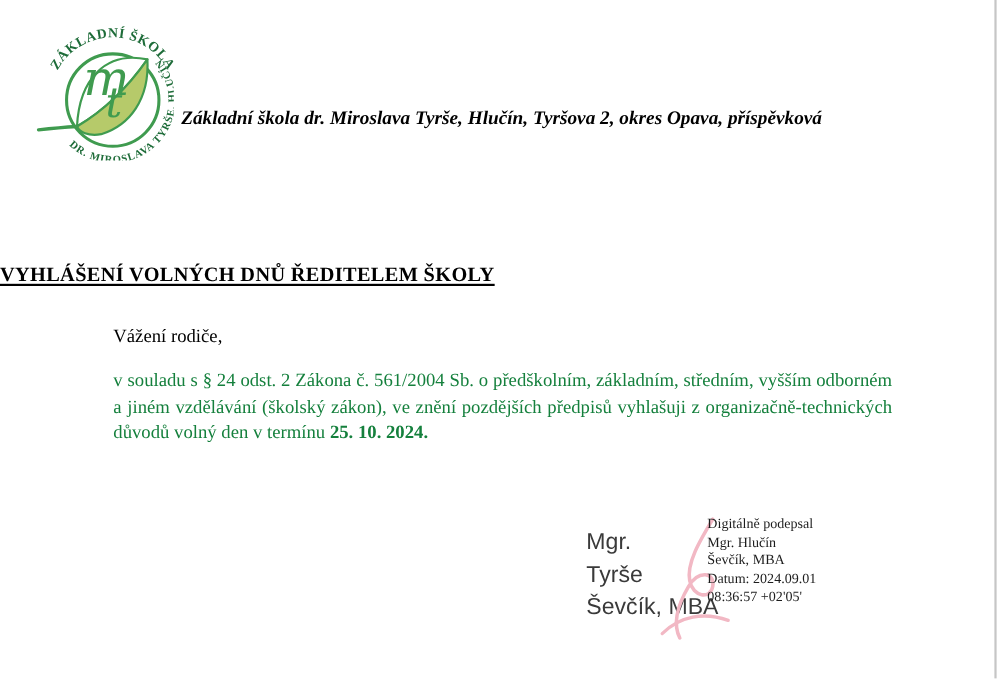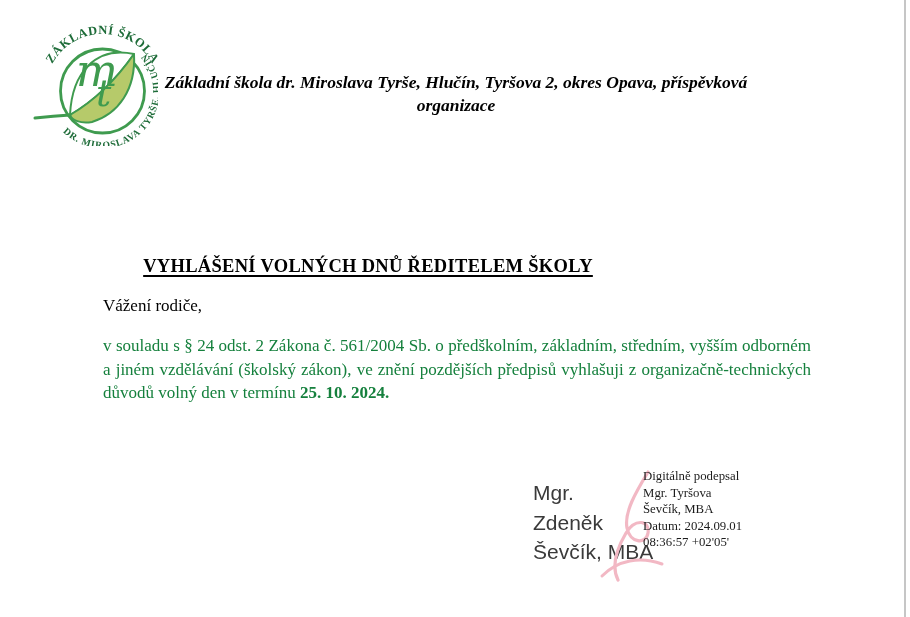--- a/index.html
+++ b/index.html
@@ -18,29 +18,29 @@
   .logo{
     position:absolute;left:30px;top:10px;width:128px;height:136px;
   }
   .logo svg{display:block;width:100%;height:100%;}
   .arc-text{
     font-family:"Liberation Serif", serif;
     font-weight:bold;
     fill:#1e6c39;
   }
   .header-text{
-    position:absolute;left:148px;top:71px;width:616px;
+    position:absolute;left:148px;top:96px;width:616px;
     text-align:center;
     font-weight:bold;font-style:italic;
     font-size:17.5px;line-height:23px;
     color:#000;
   }
   .doc-title{
-    position:absolute;left:0;top:256px;width:736px;
-    text-align:center;
+    position:absolute;left:0;top:240px;width:736px;
+    text-align:left;
   }
   .doc-title span{
     font-size:18.5px;font-weight:bold;letter-spacing:0.3px;
     text-decoration:underline;
     text-decoration-thickness:1.5px;
     text-underline-offset:3px;
     color:#000;
   }
   .salutation{
     position:absolute;left:103px;top:296px;
@@ -96,45 +96,44 @@
         <textPath href="#arcTop" startOffset="50%" text-anchor="middle">ZÁKLADNÍ ŠKOLA</textPath>
       </text>
       <text class="arc-text" font-size="9.6" letter-spacing="0.8">
         <textPath href="#arcBottom" startOffset="17%">DR. MIROSLAVA TYRŠE, HLUČÍN</textPath>
       </text>
     </svg>
   </div>
 
   <div class="header-text">
     <div>Základní škola dr. Miroslava Tyrše, Hlučín, Tyršova 2, okres Opava, příspěvková</div>
-    <div>organizace</div>
   </div>
 
   <div class="doc-title">
     <span>VYHLÁŠENÍ VOLNÝCH DNŮ ŘEDITELEM ŠKOLY</span>
   </div>
 
   <div class="salutation">Vážení rodiče,</div>
 
   <div class="body-par"><span>v souladu s § 24 odst. 2 Zákona č. 561/2004 Sb. o předškolním, základním, středním, vyšším odborném a jiném vzdělávání (školský zákon), ve znění pozdějších předpisů vyhlašuji z organizačně-technických důvodů volný den v termínu </span><span class="date">25. 10. 2024.</span></div>
 
   <div class="sig-name">
     <div>Mgr.</div>
-    <div>Zdeněk</div>
+    <div>Tyrše</div>
     <div>Ševčík, MBA</div>
   </div>
 
   <div class="sig-flourish">
     <svg viewBox="0 0 72 128">
       <path d="M 52 14 C 40 34, 28 54, 31 70 C 34 85, 50 87, 52 75 C 54 62, 39 60, 30 75 C 20 92, 15 108, 22 122" fill="none" stroke="#f2b8c4" stroke-width="3.2" stroke-linecap="round"></path>
       <path d="M 6 118 C 22 102, 44 98, 66 106" fill="none" stroke="#f2b8c4" stroke-width="3" stroke-linecap="round"></path>
     </svg>
   </div>
 
   <div class="sig-details">
     <div>Digitálně podepsal</div>
-    <div>Mgr. Tyršova</div>
+    <div>Mgr. Hlučín</div>
     <div>Ševčík, MBA</div>
     <div>Datum: 2024.09.01</div>
     <div>08:36:57 +02'05'</div>
   </div>
 
 </div>
 
 </body></html>

